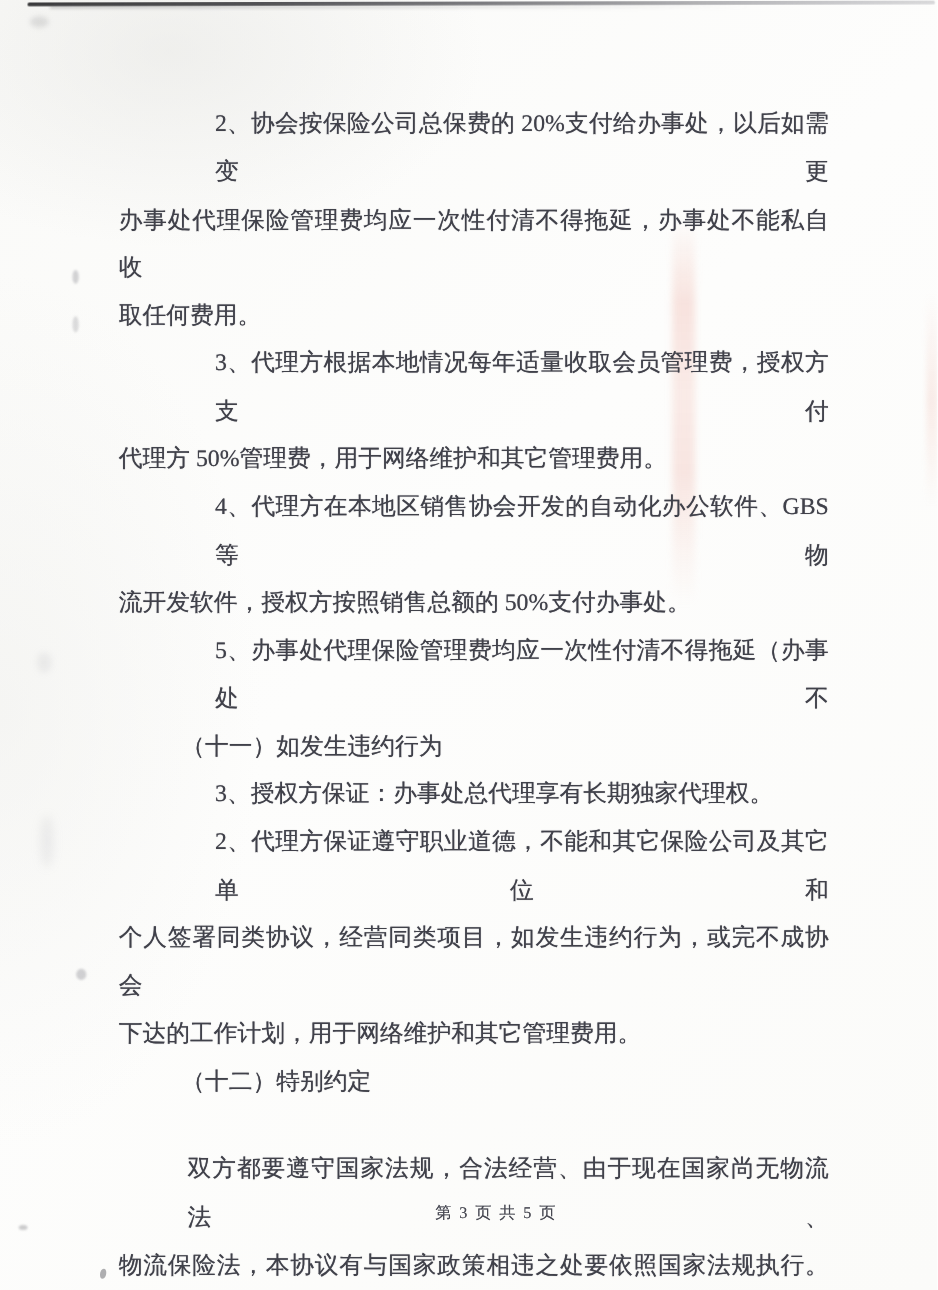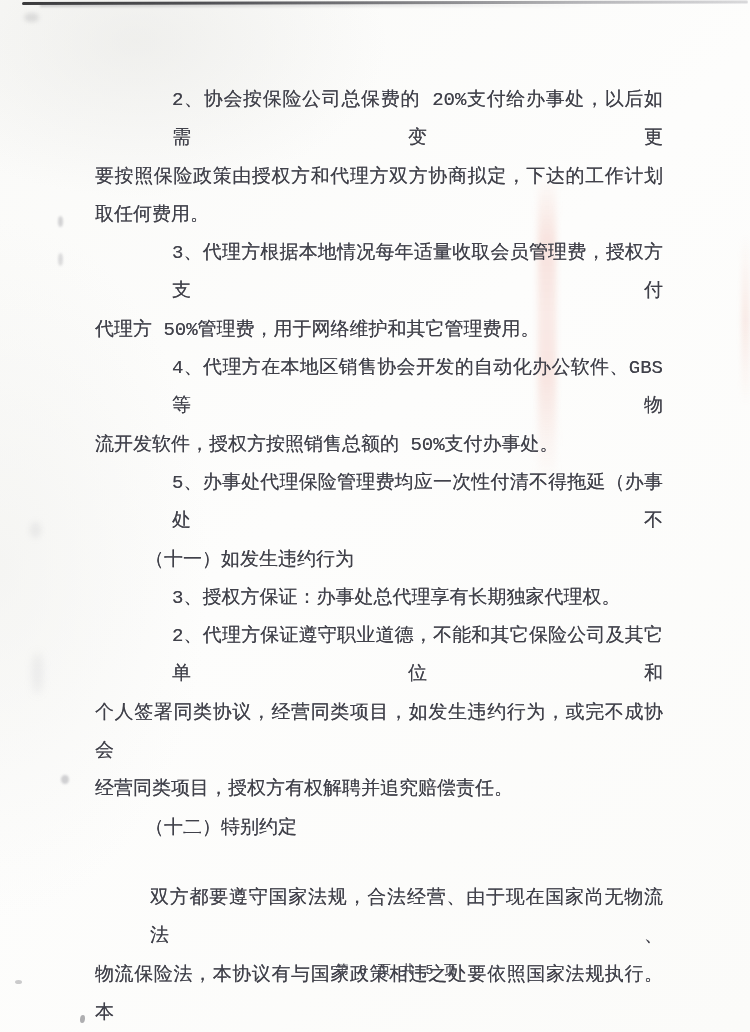--- a/index.html
+++ b/index.html
@@ -4,21 +4,21 @@
 <style>
   html,body{margin:0;padding:0;background:#ffffff;}
   .page{
     position:relative;
     width:750px;height:1032px;
     overflow:hidden;
     background:
       radial-gradient(ellipse 420px 260px at 18% 4%, rgba(225,225,222,.45), rgba(255,255,255,0) 60%),
       radial-gradient(ellipse 300px 500px at 0% 55%, rgba(238,238,235,.5), rgba(255,255,255,0) 70%),
       linear-gradient(135deg,#fafaf8 0%,#fdfdfc 45%,#fbfbf9 100%);
-    font-family:Liberation Mono, monospace;
+    font-family:Liberation Serif, serif;
   }
   
   .edge-line{
     position:absolute;left:22px;top:2px;width:726px;height:3px;
     transform:rotate(-0.12deg);transform-origin:left center;
     background:linear-gradient(to right,
       rgba(38,38,40,.9), rgba(52,52,56,.85) 25%, rgba(70,70,76,.7) 50%,
       rgba(105,105,112,.5) 75%, rgba(150,150,158,.35) 100%);
     border-radius:2px;filter:blur(.4px);
   }
@@ -81,31 +81,31 @@
   <div class="smudge sm2"></div>
   <div class="smudge sm3"></div>
   <div class="smudge sm4"></div>
   <div class="smudge sm5"></div>
   <div class="smudge sm6"></div>
   <div class="smudge sm7"></div>
   <div class="smudge sm8"></div>
 
   <div class="doc">
       <div class="line ind-item fill">2、协会按保险公司总保费的 20%支付给办事处，以后如需变更</div>
-      <div class="line ind-flush fill">要按照保险政策由授权方和代理方双方协商拟定，下达的工作计划</div>
+      <div class="line ind-flush fill">办事处代理保险管理费均应一次性付清不得拖延，办事处不能私自收</div>
       <div class="line ind-flush">取任何费用。</div>
       <div class="line ind-item fill">3、代理方根据本地情况每年适量收取会员管理费，授权方支付</div>
       <div class="line ind-flush">代理方 50%管理费，用于网络维护和其它管理费用。</div>
       <div class="line ind-item fill">4、代理方在本地区销售协会开发的自动化办公软件、GBS 等物</div>
       <div class="line ind-flush">流开发软件，授权方按照销售总额的 50%支付办事处。</div>
       <div class="line ind-item fill">5、办事处代理保险管理费均应一次性付清不得拖延（办事处不</div>
       <div class="line ind-head">（十一）如发生违约行为</div>
       <div class="line ind-item">3、授权方保证：办事处总代理享有长期独家代理权。</div>
       <div class="line ind-item fill">2、代理方保证遵守职业道德，不能和其它保险公司及其它单位和</div>
       <div class="line ind-flush fill">个人签署同类协议，经营同类项目，如发生违约行为，或完不成协会</div>
-      <div class="line ind-flush">经营同类项目，授权方有权解聘并追究赔偿责任。</div>
+      <div class="line ind-flush">下达的工作计划，用于网络维护和其它管理费用。</div>
       <div class="line ind-head">（十二）特别约定</div>
       <div class="line ind-para fill">双方都要遵守国家法规，合法经营、由于现在国家尚无物流法、</div>
       <div class="line ind-flush fill">物流保险法，本协议有与国家政策相违之处要依照国家法规执行。本</div>
     </div>
 
   <div class="footer">第 3 页 共 5 页</div>
 </div>
 
 </body></html>

